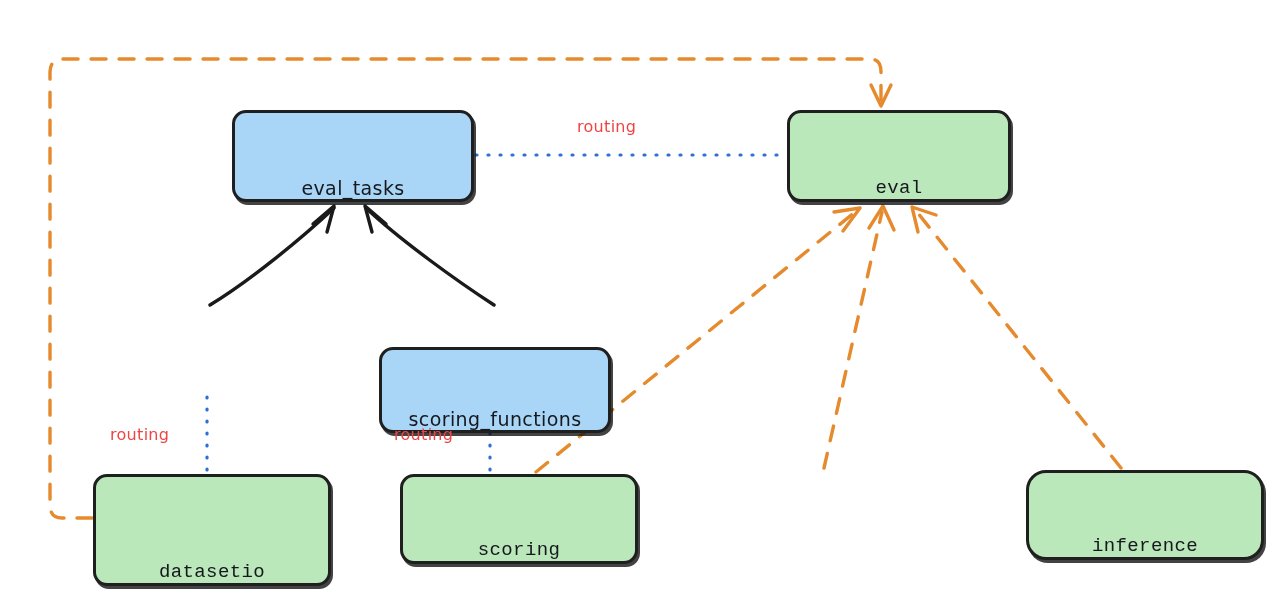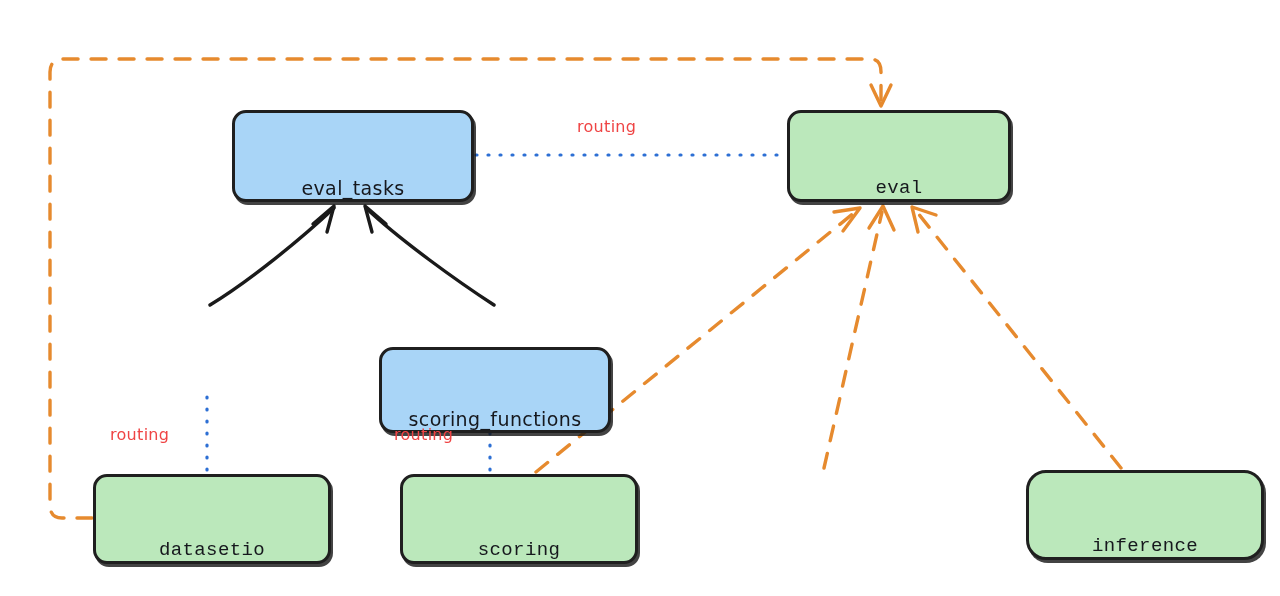--- a/index.html
+++ b/index.html
@@ -107,21 +107,21 @@
 
   <div class="node green" style="left:787px; top:110px; width:224px; height:92px;">
     <span class="node-label">eval</span>
   </div>
 
 
   <div class="node blue" style="left:379px; top:308px; width:232px; height:86px;margin-top:39px;">
     <span class="node-label">scoring_functions</span>
   </div>
 
-  <div class="node green" style="left:93px; top:474px; width:238px; height:90px;">
+  <div class="node green" style="left:93px; top:474px; width:238px; height:112px;">
     <span class="node-label">datasetio</span>
   </div>
 
   <div class="node green" style="left:400px; top:474px; width:238px; height:90px;">
     <span class="node-label">scoring</span>
   </div>
 
 
   <div class="node green" style="left:1026px; top:470px; width:238px; height:90px;border-radius:20px;">
     <span class="node-label">inference</span>

